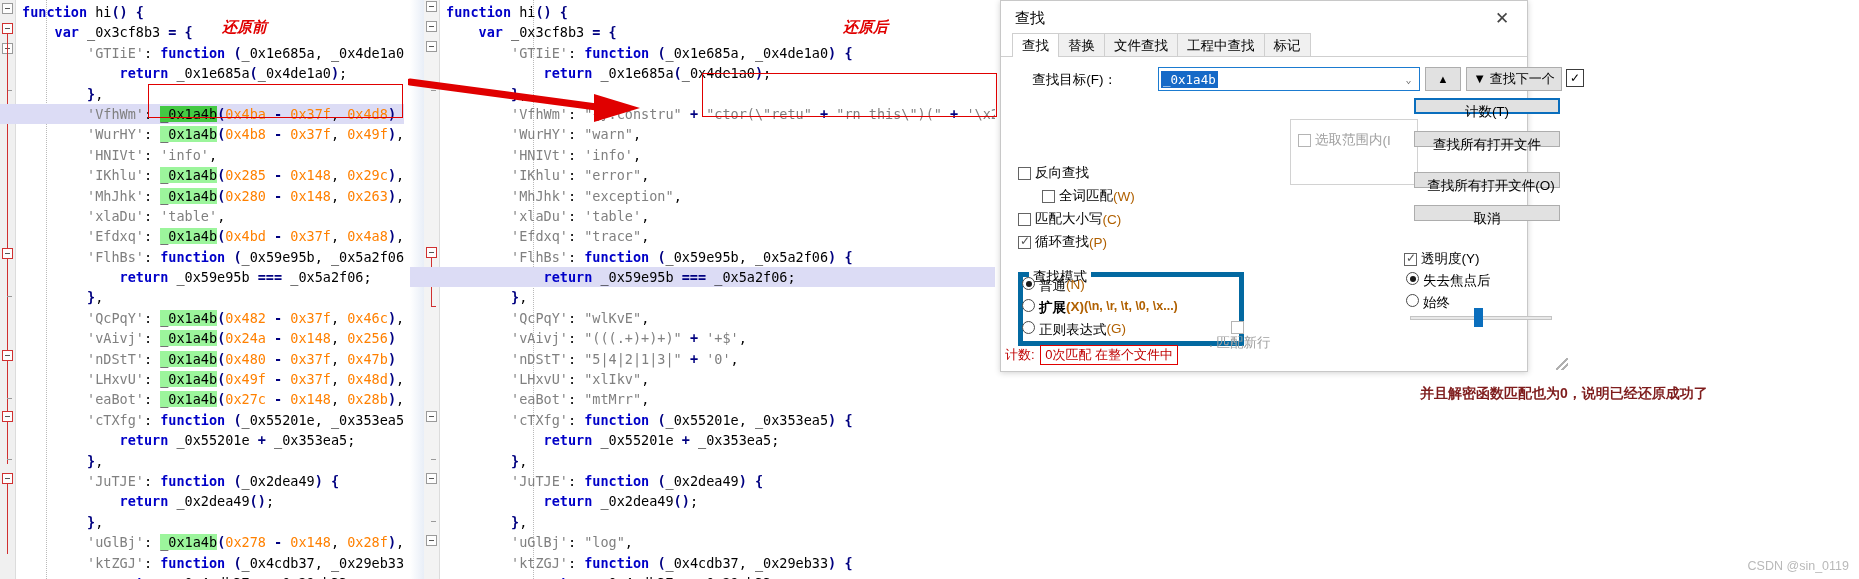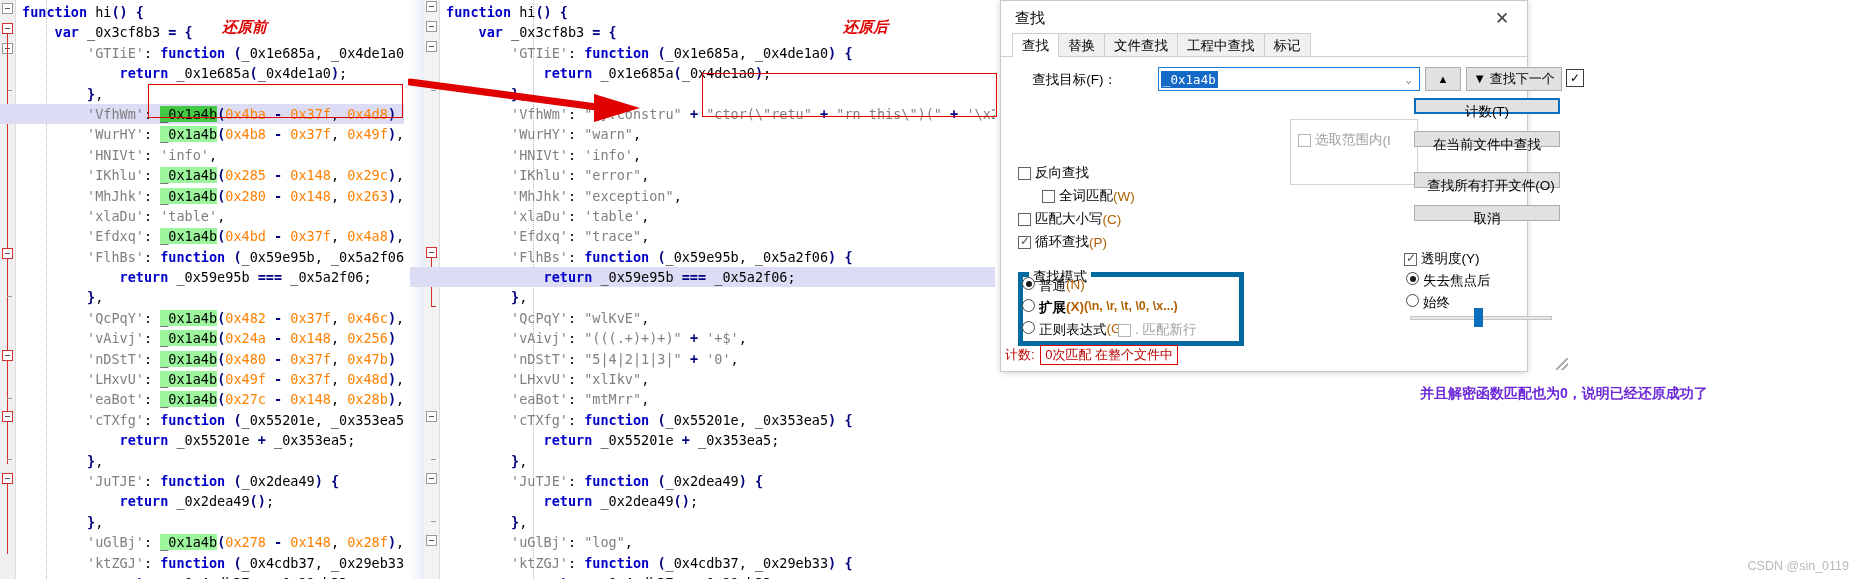--- a/index.html
+++ b/index.html
@@ -233,21 +233,21 @@
   #resize-grip {
     position:absolute; right:3px; bottom:2px; width:12px; height:12px;
     background:
       linear-gradient(135deg, transparent 0 45%, #b0b0b0 45% 55%, transparent 55%),
       linear-gradient(135deg, transparent 0 70%, #b0b0b0 70% 80%, transparent 80%);
     cursor:nwse-resize;
   }
 
   #note-success {
     position:absolute; left:1420px; top:385px;
-    color:#6d28d9; font-weight:bold; font-size:14px; white-space:nowrap;
+    color:#7f1d1d; font-weight:bold; font-size:14px; white-space:nowrap;
     font-family:"Liberation Sans", sans-serif;
   }
   #watermark {
     position:absolute; right:10px; bottom:6px; color:#b9b9b9; font-size:12.5px;
   }
 </style>
 </head>
 <body>
 
 <div id="root">
@@ -369,27 +369,27 @@
     <span class="rb"></span>
     <span class="opt-label">扩展</span>
     <span class="acc">(X)</span>
     <span class="mode-ext"> (\n, \r, \t, \0, \x...)</span>
   </div>
   <div class="radio-row" style="left:1022px;top:321px;">
     <span class="rb"></span>
     <span class="opt-label">正则表达式</span>
     <span class="acc">(G)</span>
   </div>
-  <div class="opt-row" style="left:1118px;top:321px;">
+  <div class="opt-row" style="left:1209px;top:321px;flex-direction:column;">
     <span class="cb disabled"></span>
     <span class="opt-label disabled">. 匹配新行</span>
   </div>
 
   <div class="dbtn primary" style="top:98px;">计数(T)</div>
-  <div class="dbtn" style="top:131px;">在当前文件中查找</div>
+  <div class="dbtn" style="top:131px;">查找所有打开文件</div>
   <div class="dbtn" style="top:172px;padding-left:8px;">查找所有打开文件(O)</div>
   <div class="dbtn" style="top:205px;">取消</div>
 
   <div id="grp-trans">
     <div id="trans-head">
       <span class="cb checked"></span>
       <span class="opt-label">透明度(Y)</span>
     </div>
     <div class="radio-row" style="left:2px;top:22px;">
       <span class="rb checked"></span>

